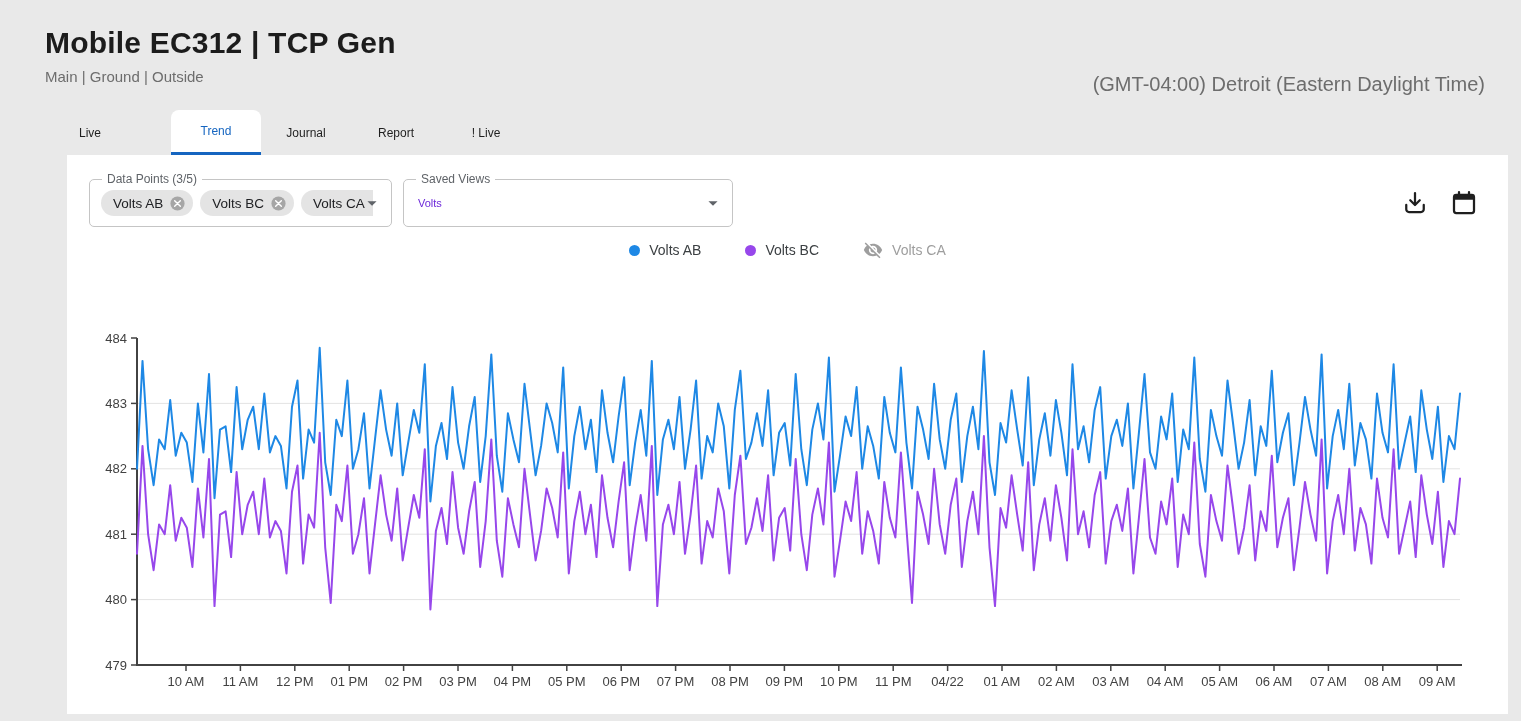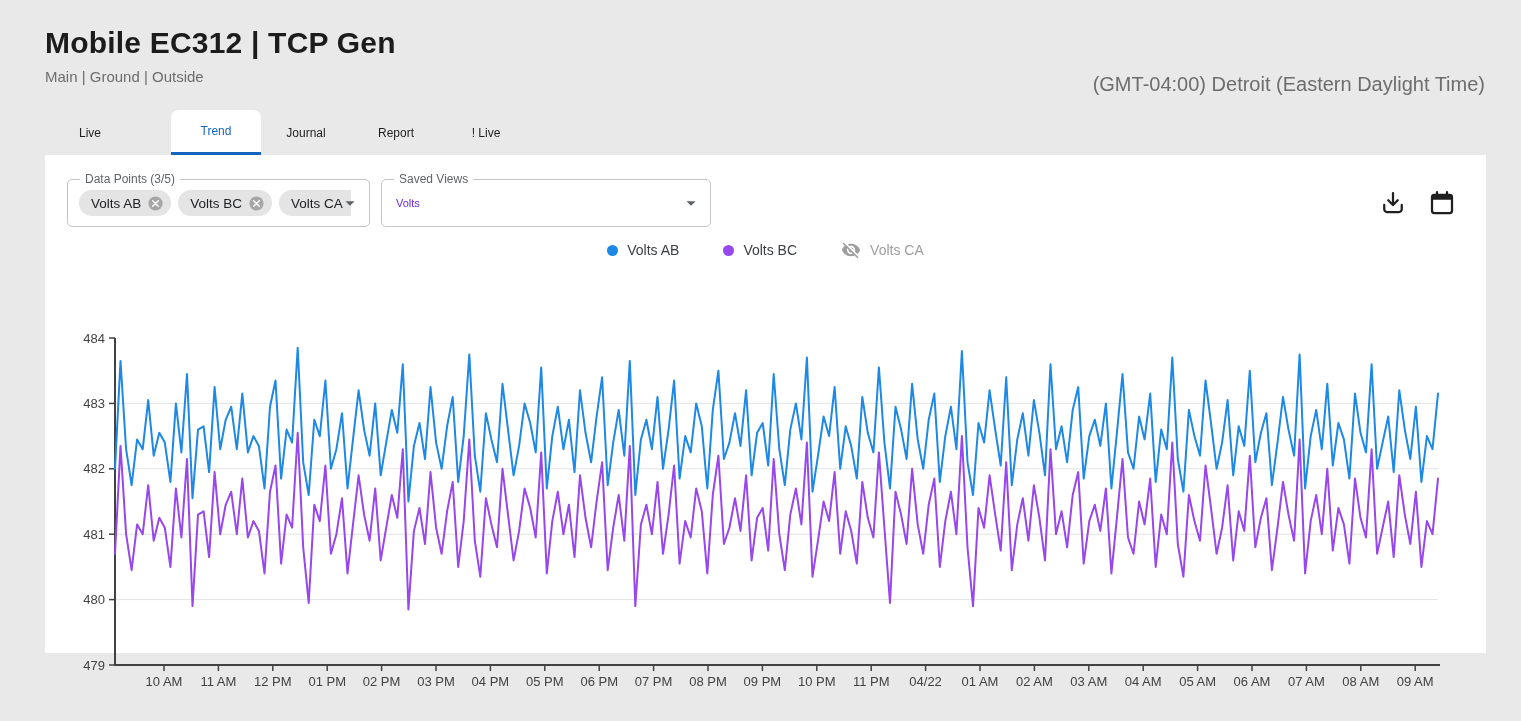--- a/index.html
+++ b/index.html
@@ -23,22 +23,22 @@
   }
   .tab.active {
     background: #ffffff; color: #1565c0;
     border-radius: 8px 8px 0 0;
     border-bottom: 3px solid #1565c0;
     margin-left: 36px;
   }
   
   .card {
     position: relative;
-    margin: 0 35px 0 45px;
-    width: 1441px; height: 498px;
+    margin: 0 35px 0 67px;
+    width: 1441px; height: 559px;
     background: #ffffff;
   }
   
   .field {
     position: absolute; top: 24px; height: 48px;
     border: 1px solid #c5c5c5; border-radius: 5px;
     display: flex; align-items: center; cursor: pointer; background: #fff;
   }
   .field-label {
     position: absolute; top: -8px; left: 12px;

